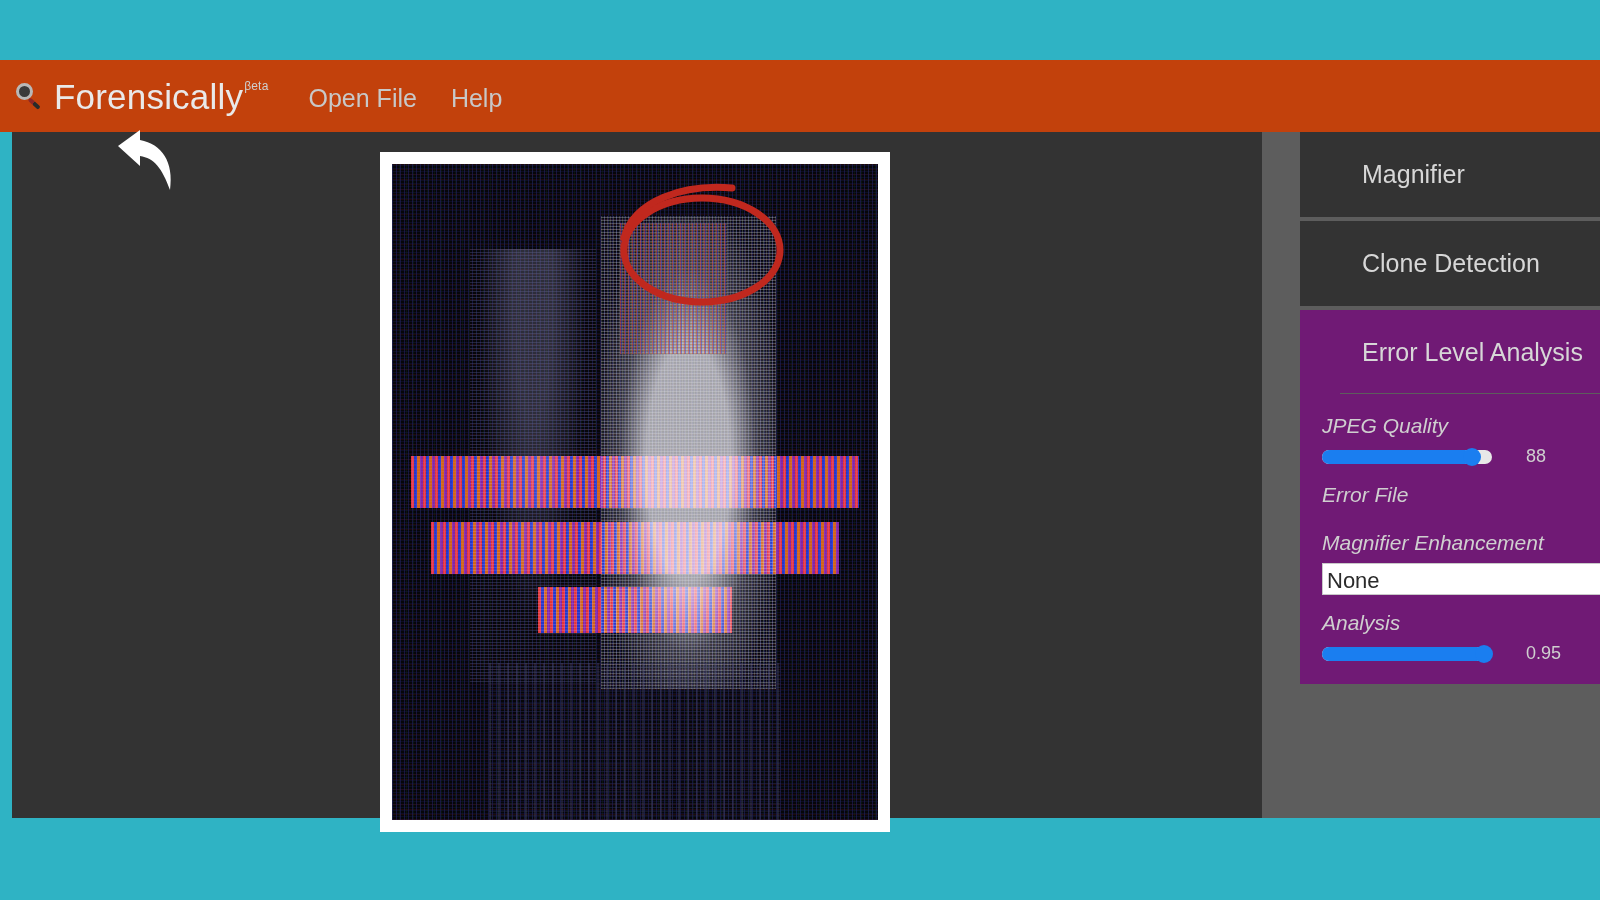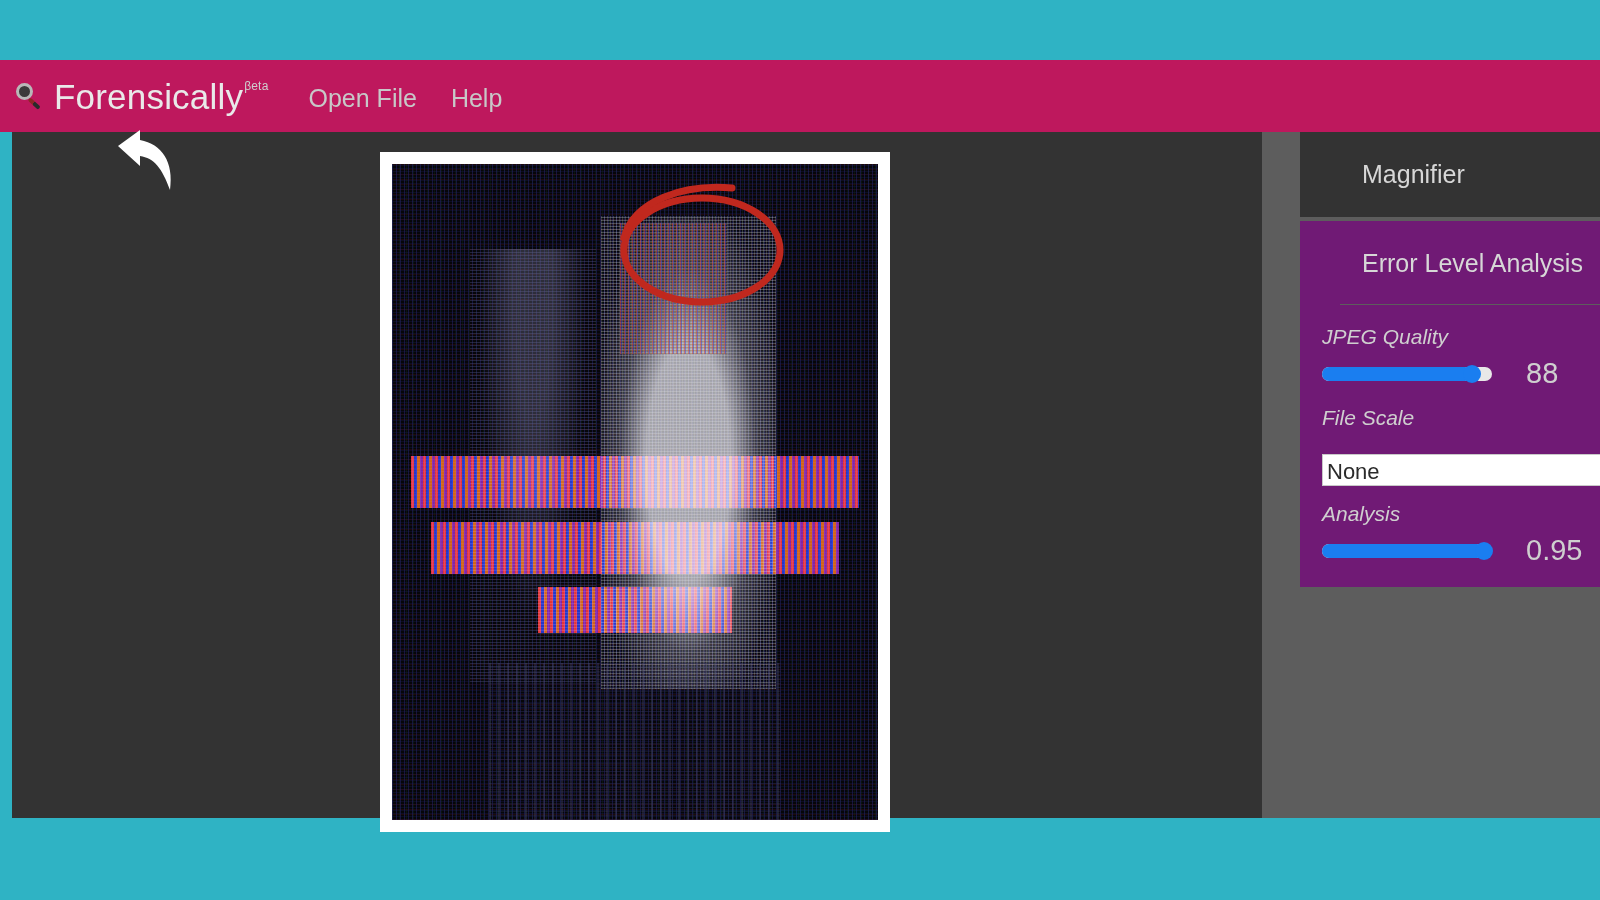--- a/index.html
+++ b/index.html
@@ -21,21 +21,21 @@
   .teal-bar-bottom {
     position: absolute; left: 0; top: 818px;
     width: 1600px; height: 82px;
     background: #2fb3c4;
   }
 
   
   .header {
     position: absolute; left: 0; top: 60px;
     width: 1600px; height: 72px;
-    background: #be185d;
+    background: #c2410c;
     display: flex; align-items: center;
     padding-left: 14px;
   }
   .logo-icon {
     width: 30px; height: 30px;
     margin-right: 10px; margin-top: 2px;
     position: relative; flex: none;
   }
   .logo-icon .ring {
     position: absolute; left: 2px; top: 1px;
@@ -218,21 +218,21 @@
   }
   .slider .thumb {
     position: absolute; top: -2px;
     width: 18px; height: 18px;
     border-radius: 50%;
     background: #1a7ef0;
     transform: translateX(-9px);
   }
   .ctrl-value {
     color: #cfcfcf;
-    font-size: 29px;
+    font-size: 18px;
     margin-left: 34px;
     min-width: 54px;
   }
 
   .select-wrap {
     position: relative;
     width: 313px; height: 32px;
     background: #ffffff;
     border: 1px solid #c9c9c9;
     display: flex; align-items: flex-end;
@@ -295,42 +295,46 @@
     </div>
   </div>
 
   <div class="side-gutter"></div>
   <div class="panel">
 
     <div class="tool-card">
       <div class="tool-title">Magnifier</div>
     </div>
 
+    <div class="tool-card">
+      <div class="tool-title">Clone Detection</div>
+    </div>
 
     <div class="tool-card active">
       <div class="tool-title">Error Level Analysis</div>
 
       <div class="tool-body">
 
         <div class="ctrl">
           <div class="ctrl-label">JPEG Quality</div>
           <div class="ctrl-row">
             <div class="slider">
               <div class="fill" style="width:88%"></div>
               <div class="thumb" style="left:88%"></div>
             </div>
             <div class="ctrl-value">88</div>
           </div>
         </div>
 
         <div class="ctrl">
-          <div class="ctrl-label">File Scale</div>
+          <div class="ctrl-label">Error File</div>
         </div>
 
         <div class="ctrl">
+          <div class="ctrl-label">Magnifier Enhancement</div>
           <div class="select-wrap">
             <span class="sel-value">None</span>
             <svg class="chev" viewBox="0 0 13 8">
               <path d="M1 1 L6.5 6.5 L12 1" fill="none" stroke="#1b1b1b" stroke-width="2" stroke-linecap="round" stroke-linejoin="round"></path>
             </svg>
           </div>
         </div>
 
         <div class="ctrl">
           <div class="ctrl-label">Analysis</div>

